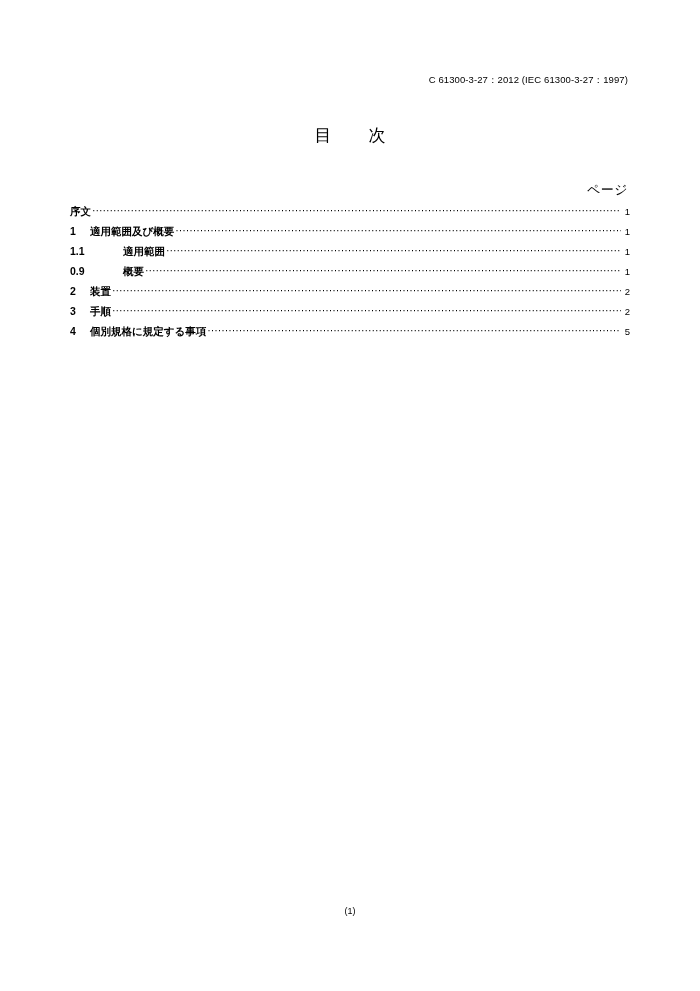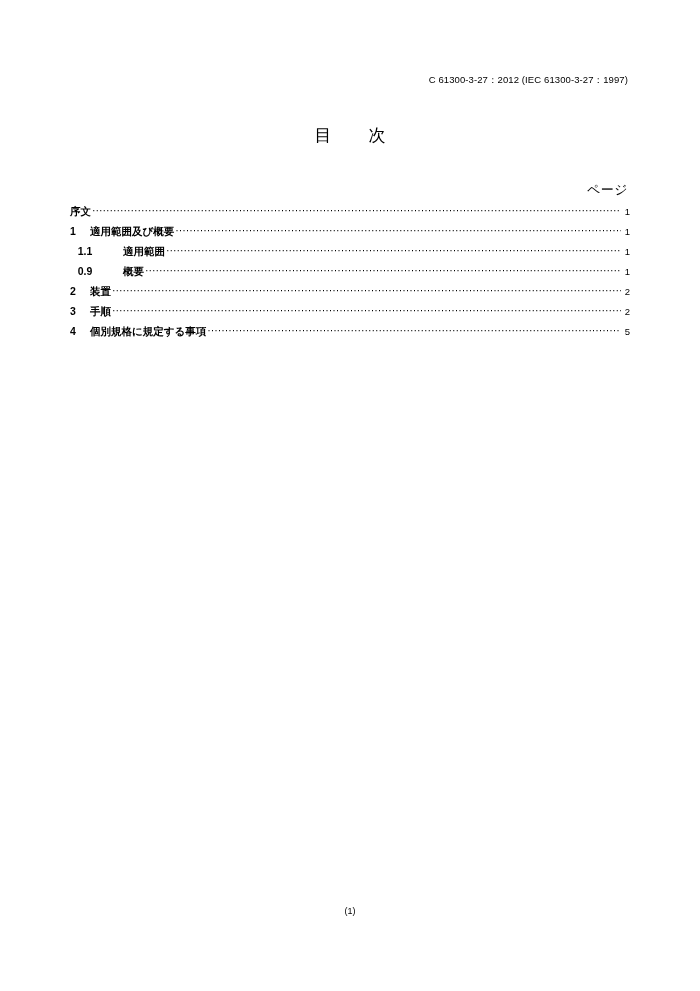--- a/index.html
+++ b/index.html
@@ -97,21 +97,21 @@
     flex: 0 0 auto;
     font-weight: normal;
     font-size: 9.5px;
     text-align: right;
     min-width: 8px;
   }
 
   
   .lvl-0 .toc-num { width: 0px; }
   .lvl-1 .toc-num { width: 20px; }
-  .lvl-2 .toc-num { width: 30px; text-align: center; }
+  .lvl-2 .toc-num { width: 30px; }
   .lvl-2 .toc-label { padding-left: 3px; margin-left: 20px; }
 
   .footer-pageno {
     position: absolute;
     left: 0;
     right: 0;
     top: 906px;
     text-align: center;
     font-size: 9px;
   }

